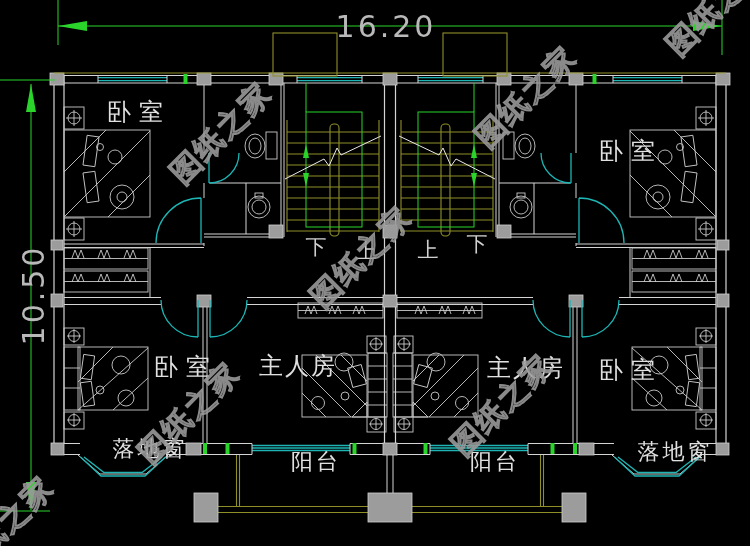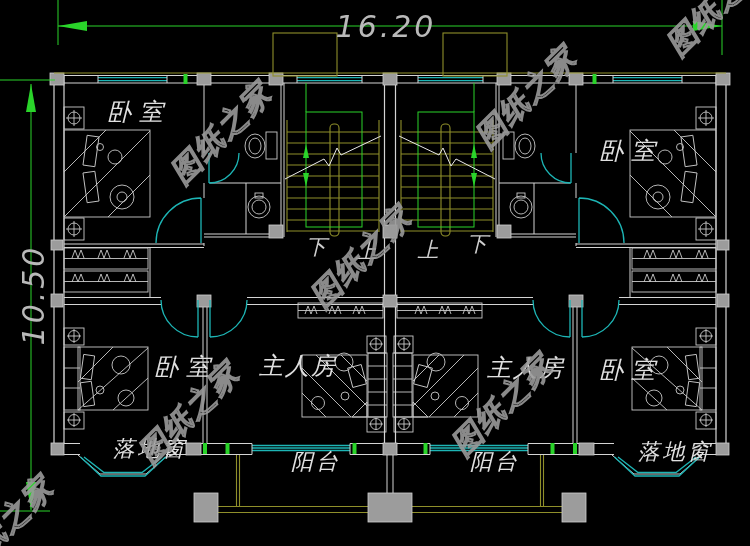--- a/index.html
+++ b/index.html
@@ -1,16 +1,16 @@
 <!DOCTYPE html>
 <html style="--background: #000000; --wall: #d4d4d4; --window: #1db5b5; --dimension: #2ad42a; --stair: #8f8f2a; --column: #9c9c9c; --label: #e0e0e0; --watermark: #9a9a9a;"><head>
 <meta charset="utf-8">
 <style>
   html,body{margin:0;padding:0;background:#000;}
-  .stage{position:relative;width:750px;height:546px;background:var(--background,#000);overflow:hidden;font-style:italic;}
+  .stage{position:relative;width:750px;height:546px;background:var(--background,#000);overflow:hidden;}
   svg{display:block}
   .w  {stroke:var(--wall,#d4d4d4);stroke-width:1.2;fill:none;}
   .wt {stroke:var(--wall,#d4d4d4);stroke-width:1;fill:none;}
   .cy {stroke:var(--window,#1db5b5);stroke-width:1.3;fill:none;}
   .ol {stroke:var(--stair,#8f8f2a);stroke-width:1.1;fill:none;}
   .gr {stroke:var(--dimension,#2ad42a);stroke-width:1;fill:none;}
   .grf{fill:var(--dimension,#2ad42a);stroke:none;}
   .col{fill:var(--column,#9c9c9c);stroke:#cfcfcf;stroke-width:0.8;}
   .fw {stroke:#c9c9c9;stroke-width:0.9;fill:none;}
   .wb {stroke:#e8e8e8;stroke-width:1;fill:none;}

